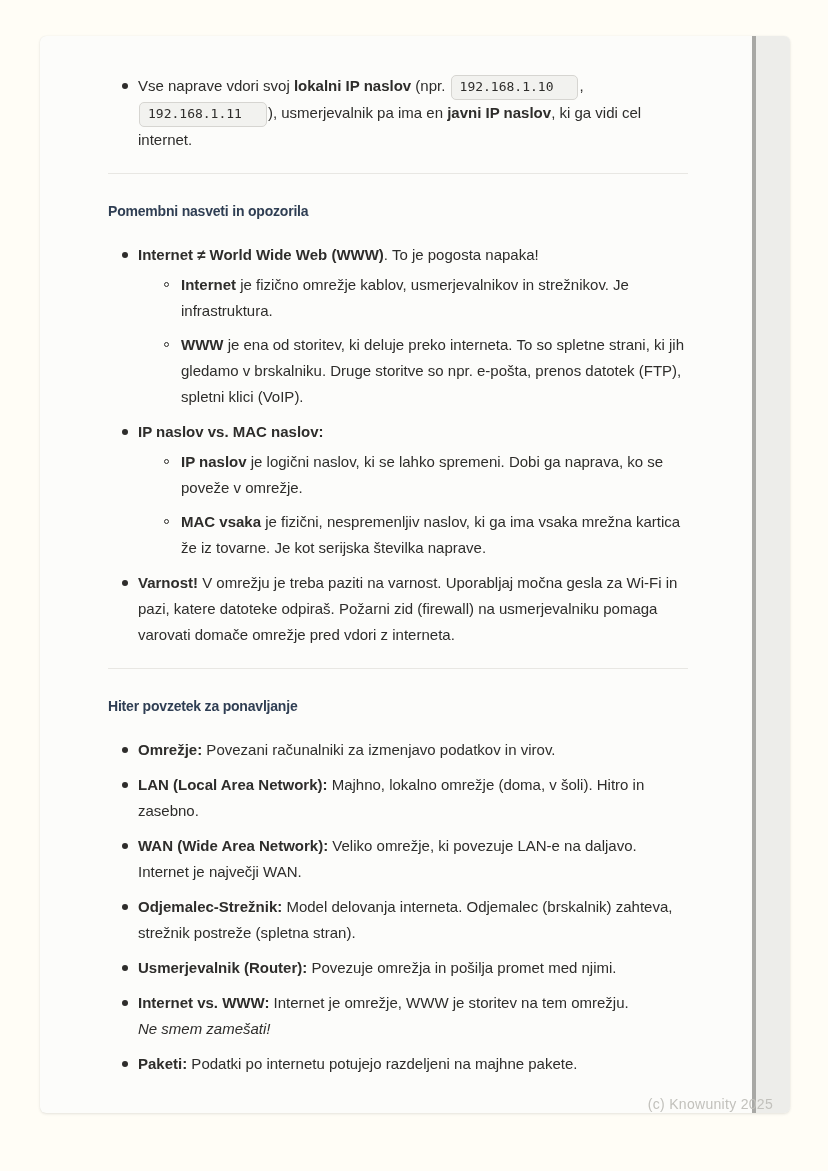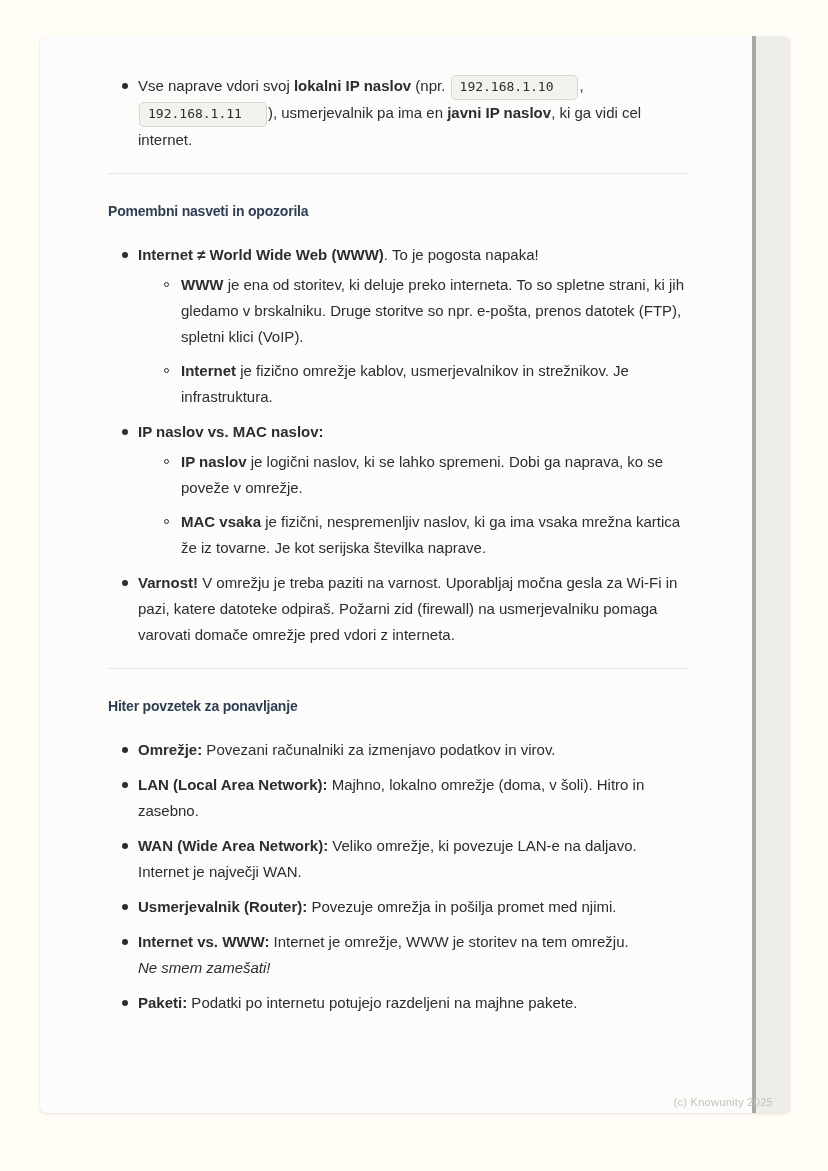--- a/index.html
+++ b/index.html
@@ -55,21 +55,21 @@
   .rail{
     position:absolute;top:0;right:0;bottom:0;width:38px;
     background:var(--scrollbar_track);border-radius:0 6px 6px 0;
   }
   .rail-thumb{
     position:absolute;left:0;top:0;bottom:0;width:4px;
     background:var(--scrollbar_thumb);
   }
   .footer{
     position:absolute;right:55px;top:1096px;z-index:5;
-    font-size:11px;letter-spacing:0.3px;color:var(--footer_text);
+    font-size:14px;letter-spacing:0.3px;color:var(--footer_text);
   }
 </style>
 </head>
 <body>
 
 <div class="page">
 
   <div class="content">
 
     <ul class="l1">
@@ -83,25 +83,25 @@
 
     <h2>Pomembni nasveti in opozorila</h2>
 
     <ul class="l1">
       <li>
         <span class="dot"></span>
         <div><b>Internet ≠ World Wide Web (WWW)</b><span>. To je pogosta napaka!</span></div>
         <ul class="l2">
           <li>
             <span class="circ"></span>
-            <div><b>WWW</b><span> je ena od storitev, ki deluje preko interneta. To so spletne strani, ki jih gledamo v brskalniku. Druge storitve so npr. e-pošta, prenos datotek (FTP), spletni klici (VoIP).</span></div>
+            <div><b>Internet</b><span> je fizično omrežje kablov, usmerjevalnikov in strežnikov. Je infrastruktura.</span></div>
           </li>
           <li>
             <span class="circ"></span>
-            <div><b>Internet</b><span> je fizično omrežje kablov, usmerjevalnikov in strežnikov. Je infrastruktura.</span></div>
+            <div><b>WWW</b><span> je ena od storitev, ki deluje preko interneta. To so spletne strani, ki jih gledamo v brskalniku. Druge storitve so npr. e-pošta, prenos datotek (FTP), spletni klici (VoIP).</span></div>
           </li>
         </ul>
       </li>
 
       <li>
         <span class="dot"></span>
         <div><b>IP naslov vs. MAC naslov:</b></div>
         <ul class="l2">
           <li>
             <span class="circ"></span>
@@ -132,20 +132,24 @@
       <li>
         <span class="dot"></span>
         <div><b>LAN (Local Area Network):</b><span> Majhno, lokalno omrežje (doma, v šoli). Hitro in zasebno.</span></div>
       </li>
       <li>
         <span class="dot"></span>
         <div><b>WAN (Wide Area Network):</b><span> Veliko omrežje, ki povezuje LAN-e na daljavo. Internet je največji WAN.</span></div>
       </li>
       <li>
         <span class="dot"></span>
+        <div><b>Odjemalec-Strežnik:</b><span> Model delovanja interneta. Odjemalec (brskalnik) zahteva, strežnik postreže (spletna stran).</span></div>
+      </li>
+      <li>
+        <span class="dot"></span>
         <div><b>Usmerjevalnik (Router):</b><span> Povezuje omrežja in pošilja promet med njimi.</span></div>
       </li>
       <li>
         <span class="dot"></span>
         <div><b>Internet vs. WWW:</b><span> Internet je omrežje, WWW je storitev na tem omrežju.</span><br><i>Ne smem zamešati!</i></div>
       </li>
       <li>
         <span class="dot"></span>
         <div><b>Paketi:</b><span> Podatki po internetu potujejo razdeljeni na majhne pakete.</span></div>
       </li>

